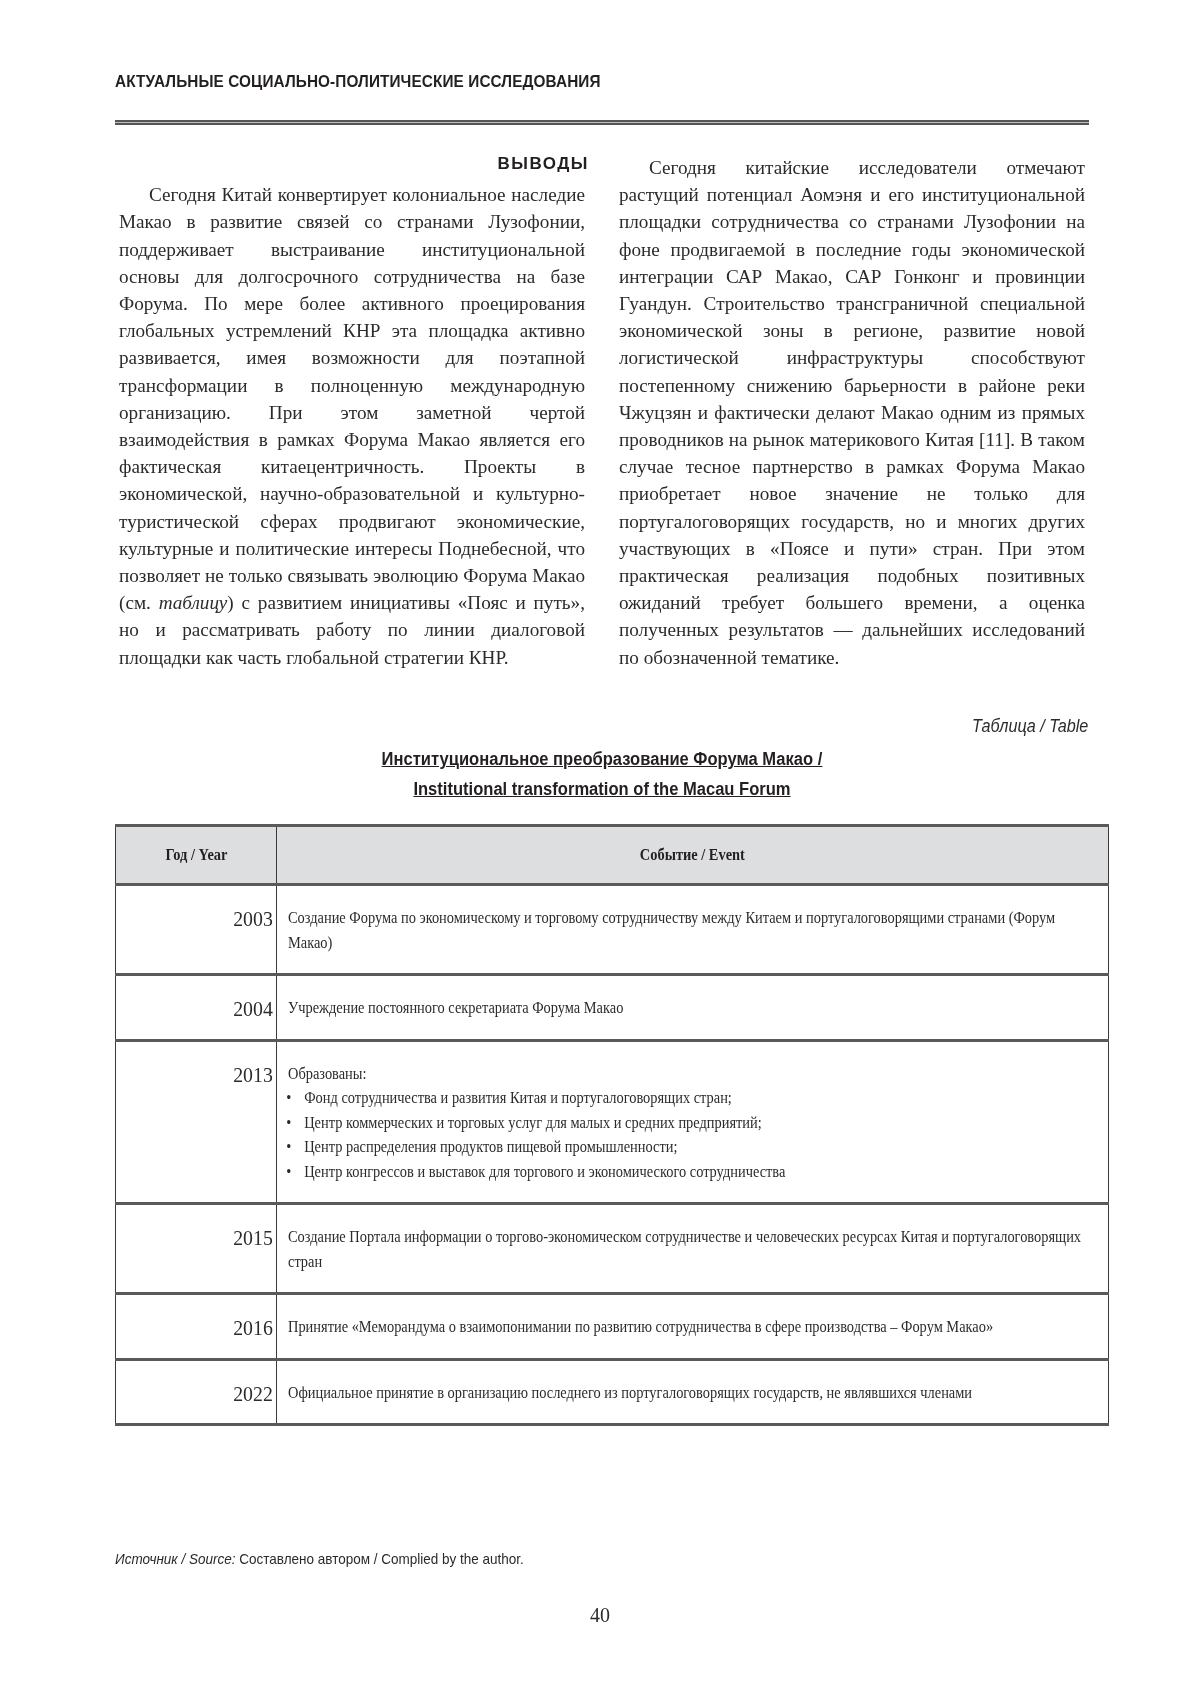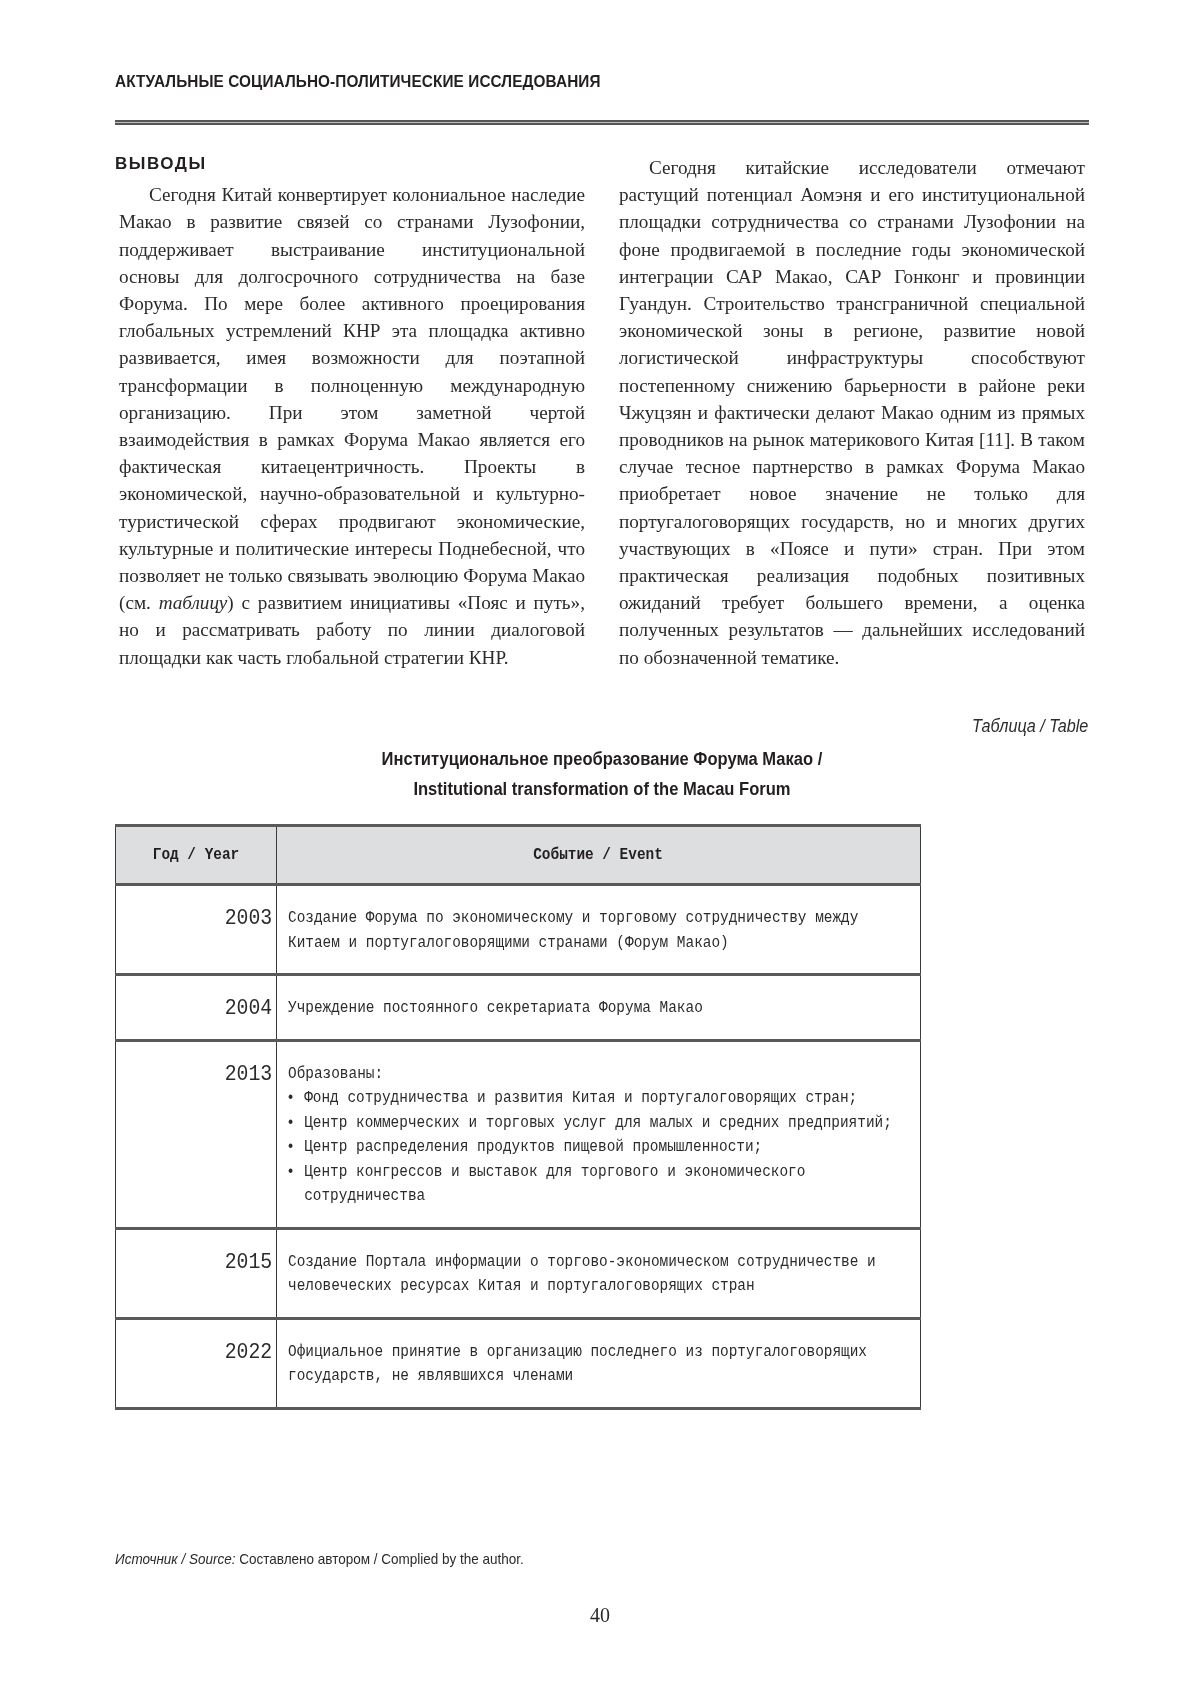--- a/index.html
+++ b/index.html
@@ -14,37 +14,37 @@
     border-top: 2px solid #555; border-bottom: 2px solid #555; background: #bdbdbd; box-sizing: border-box;
   }
   .columns {
     position: absolute; left: 115px; top: 150px; width: 974px;
     display: flex; justify-content: space-between;
   }
   .col { width: 474px; font-family: "Liberation Serif", serif; font-size: 19.2px; line-height: 27.2px; color: #2b2b2b; text-align: justify; hyphens: manual; }
   .col p { margin: 4px; text-indent: 30px; }
   .section-title {
     font-family: "Liberation Sans", sans-serif; font-weight: bold; font-size: 17px;
-    text-align: left; letter-spacing: 1.5px; margin: 0; line-height: 27.2px; color: #231f20;
+    text-align: right; letter-spacing: 1.5px; margin: 0; line-height: 27.2px; color: #231f20;
   }
   .col-right { padding-top: 0; }
   .col-right p { text-indent: 30px; }
   .table-label {
     position: absolute; right: 112px; top: 716px;
     font-family: "Liberation Sans", sans-serif; font-style: italic; font-size: 18px; color: #2b2b2b;
     transform: scaleX(0.9); transform-origin: right;
   }
   .table-caption {
     position: absolute; left: 115px; width: 974px; top: 744px; text-align: center;
-    font-family: "Liberation Sans", sans-serif; font-weight: bold; font-size: 18px; line-height: 30px; color: #231f20;
+    font-family: "Liberation Sans", sans-serif; font-weight: bold; font-size: 18px; line-height: 30px; color: #231f20; text-decoration: underline;
   }
   .table-caption div { transform: scaleX(0.92); }
   table.events {
-    position: absolute; left: 115px; top: 824px; width: 806px;
-    border-collapse: collapse; font-family: Liberation Mono, monospace; font-size: 16px; color: #2b2b2b;
+    position: absolute; left: 115px; top: 824px; width: 994px;
+    border-collapse: collapse; font-family: Liberation Serif, serif; font-size: 16px; color: #2b2b2b;
   }
   table.events th, table.events td { border: 1px solid #3a3a3a; }
   table.events tr { border-bottom: 3px solid #5a5a5a; }
   table.events thead tr { border-top: 3px solid #5a5a5a; }
   table.events th {
     background: #dddee0; height: 54px; font-weight: bold; font-size: 16px; color: #231f20;
   }
   table.events th span, table.events td span.scx { display: inline-block; transform: scaleX(0.9); }
   table.events td.year { width: 158px; text-align: right; vertical-align: top; padding-top: 20px; font-size: 22px; }
   table.events td.event { vertical-align: top; padding: 20px 12px 18px 11px; line-height: 24.5px; margin-top: 36px; }
@@ -125,20 +125,28 @@
       </tr>
       <tr>
         <td class="year"><span class="scx">2015</span></td>
         <td class="event">
           <div class="txt">
             <div>Создание Портала информации о торгово-экономическом сотрудничестве и человеческих ресурсах Китая и португалоговорящих стран</div>
           </div>
         </td>
       </tr>
       <tr>
+        <td class="year"><span class="scx">2016</span></td>
+        <td class="event">
+          <div class="txt">
+            <div>Принятие «Меморандума о взаимопонимании по развитию сотрудничества в сфере производства – Форум Макао»</div>
+          </div>
+        </td>
+      </tr>
+      <tr>
         <td class="year"><span class="scx">2022</span></td>
         <td class="event">
           <div class="txt">
             <div>Официальное принятие в организацию последнего из португалоговорящих государств, не являвшихся членами</div>
           </div>
         </td>
       </tr>
     </tbody>
 </table>
 

